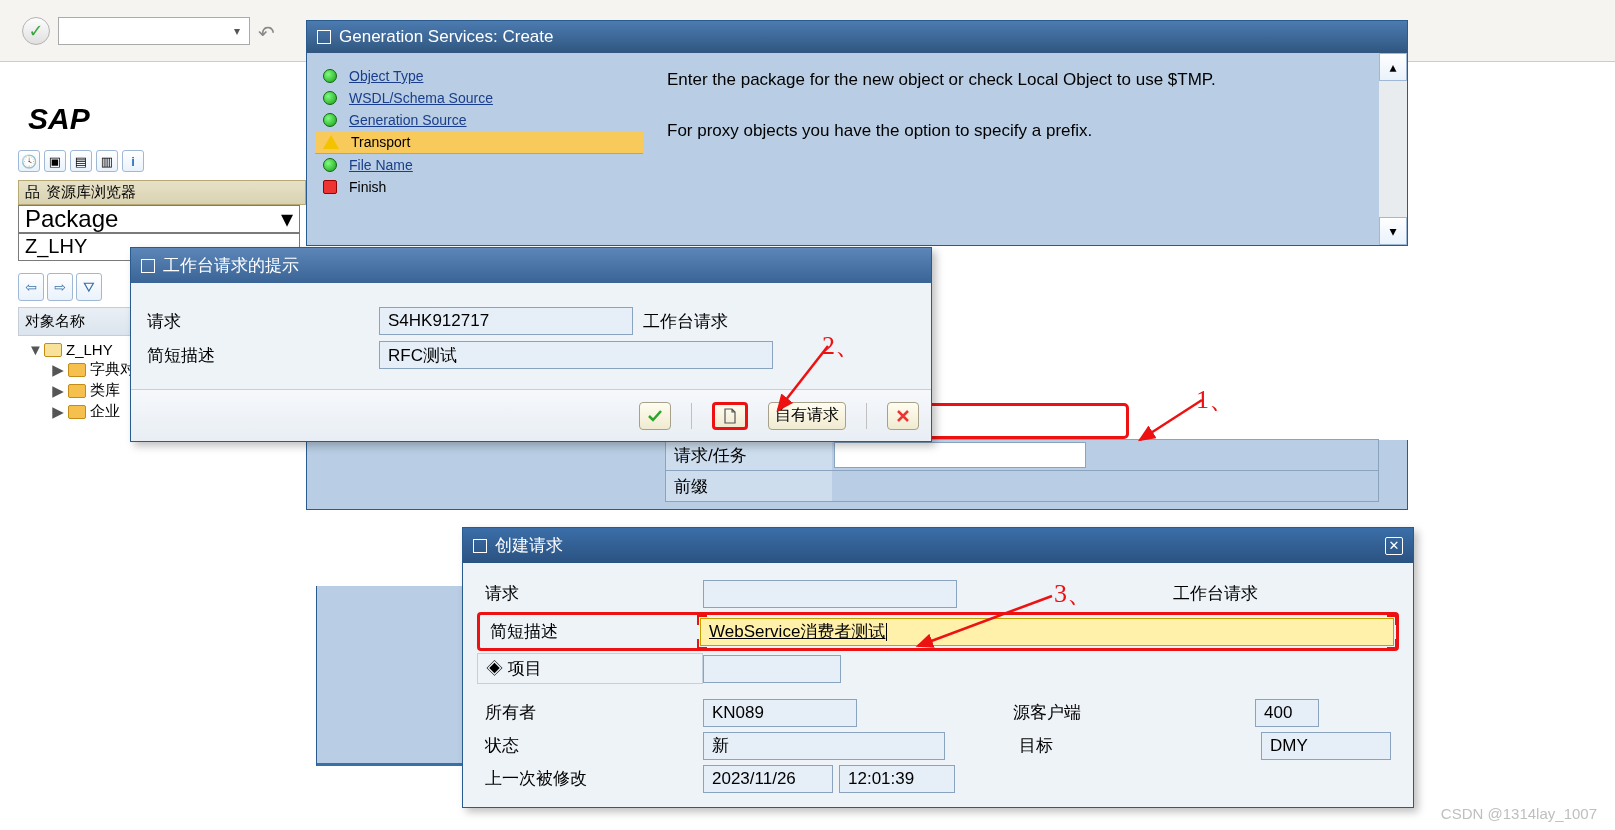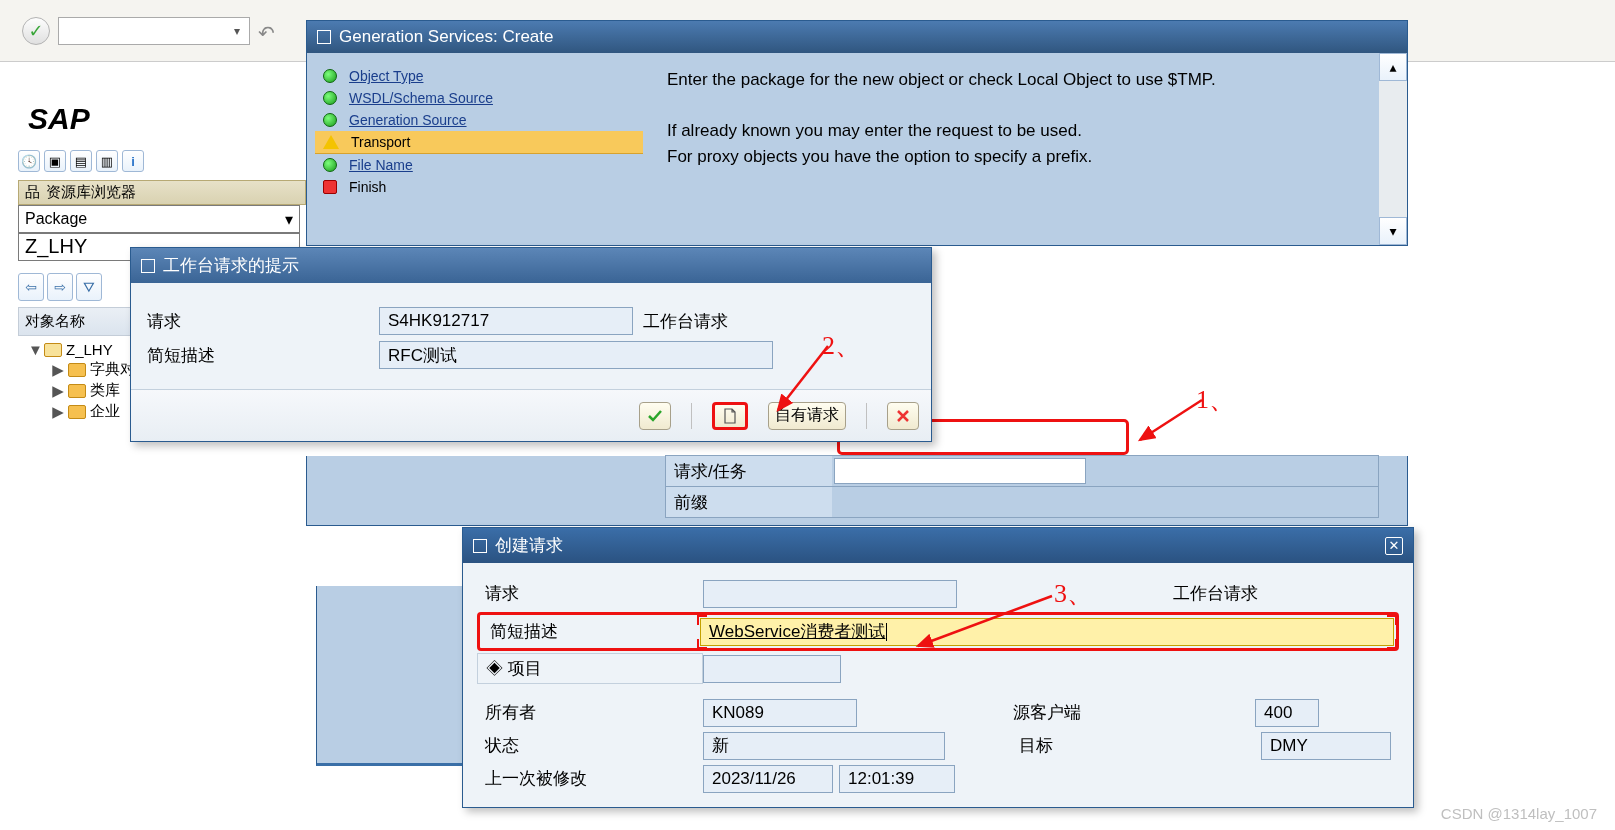--- a/index.html
+++ b/index.html
@@ -11,21 +11,21 @@
   .combo-toolbar { flex: 0 0 192px; height: 28px; background: #fff; border: 1px solid #aaa; position: relative; }
   .combo-toolbar .arrow { position: absolute; right: 4px; top: 4px; width: 16px; height: 18px; display:flex;align-items:center;justify-content:center;font-size:12px;color:#555;}
   .undo-redo { width: 20px; height: 20px; color: #888; font-size: 20px; }
 
   
   .left-panel { position: absolute; top: 68px; left: 18px; width: 288px; margin-top: 28px; }
   .sap-logo { font-family: "Arial Black",sans-serif; font-style: italic; font-weight: 900; font-size: 30px; padding: 6px 8px 12px 10px; }
   .icon-row { display: flex; gap: 4px; padding: 2px 0 8px 0;}
   .ico16 { width: 22px; height: 22px; border: 1px solid #9fb8d6; background: linear-gradient(#fff,#e9f2fb); display:flex;align-items:center;justify-content:center; font-size:13px; border-radius:3px;}
   .panel-head { background: linear-gradient(#e7e1c8,#d9d2b1); border: 1px solid #b7a974; padding: 2px 6px; display:flex;align-items:center;gap:6px;font-size:15px;}
-  .combo-pkg { height:28px; width: 282px; border:1px solid #7a7a7a; background:#fff; font-size:16px; padding:1px 6px; display:flex;align-items:center;justify-content:space-between;}
+  .combo-pkg { height:28px; width: 282px; border:1px solid #7a7a7a; background:#fff; font-size:24px; padding:1px 6px; display:flex;align-items:center;justify-content:space-between;}
   .input-pkg { height:28px; width: 282px; border:1px solid #7a7a7a; background:#fff; font-size:20px; padding:1px 6px;}
   .nav-arrows { display:flex; gap:3px; margin-top:12px;}
   .nav-btn { width:26px;height:28px;border:1px solid #9fb8d6;background:linear-gradient(#fff,#e9f2fb);border-radius:3px;display:flex;align-items:center;justify-content:center;font-size:14px;color:#3a6fa7;}
   .tree-head { margin-top:6px; width:100%; background:linear-gradient(#eaeff5,#dbe4ee); border:1px solid #c4cdd8; padding:4px 6px; font-size:15px;}
   .tree { font-size:15px; padding-top:4px;}
   .tree .row { display:flex; align-items:center; gap:4px; padding:1px 0;}
   .tree .ind1{padding-left:10px;} .tree .ind2{padding-left:34px;}
   .folder{width:18px;height:14px;background:#f6c04f;border:1px solid #c48b16;border-radius:2px;}
   .folder.open{background:#f8e29a;}
   .tri{width:12px;text-align:center;color:#555;}
@@ -42,21 +42,21 @@
   .bullet.y{width:0;height:0;border-left:8px solid transparent;border-right:8px solid transparent;border-bottom:14px solid #f4c300;border-radius:0;}
   .bullet.r{background:#e33;border:1px solid #900;width:14px;height:14px;border-radius:2px;}
   .step a{color:#1a3e8c;text-decoration:underline;}
   .step.cur{background:#f8c95b;border-bottom:1px solid #d7a22e;}
   .es-info{flex:1;padding:14px 16px;font-size:17px;line-height:1.5;color:#000;background:#b9cee4;}
   .es-scroll{width:28px;background:#e8ecef;position:relative;}
   .es-scroll .sbtn{height:28px;border:1px solid #9fb8d6;background:linear-gradient(#fff,#e9f2fb);display:flex;align-items:center;justify-content:center;font-size:14px;position:absolute;left:0;right:0;}
   .es-scroll .up{top:0;} .es-scroll .down{bottom:0;}
 
   
-  .es-lower{position:absolute;top:456px;left:306px;width:1102px;height:70px;background:#b9cee4;border:1px solid #2a5b8f;border-top:none;}
+  .es-lower{position:absolute;top:440px;left:306px;width:1102px;height:70px;background:#b9cee4;border:1px solid #2a5b8f;border-top:none;}
   .es-lower-fields{position:absolute;left:358px;top:0;right:28px;}
   .fldrow{display:flex;align-items:center;height:32px;border:1px solid #8aa4c0;margin-top:-1px;}
   .fldrow .lbl{width:166px;padding-left:8px;font-size:17px;background:#cdddee;height:100%;display:flex;align-items:center;}
   .fldrow .val{flex:0 0 252px;height:26px;margin:2px 0 2px 2px;border:1px solid #8aa4c0;background:#fff;}
   .anno-box1{position:absolute;top:-37px;left:530px;width:292px;height:36px;border:3px solid #e11;border-radius:5px;}
   .es-bottom-sep{position:absolute;top:586px;left:316px;width:340px;height:180px;background:#b9cee4;border-left:1px solid #2a5b8f;border-bottom:3px solid #3a6fa7;}
 
   
   .dlg-wb{position:absolute;top:247px;left:130px;width:802px;border:1px solid #2a5b8f;background:#eef3f8;box-shadow:4px 4px 8px rgba(0,0,0,.25);}
   .dlg-wb .dlg-title{background:linear-gradient(#5c86b7,#3a6495);}
@@ -182,21 +182,20 @@
           <span class="bullet g"></span>
           <a>File Name</a>
         </div>
       <div class="step">
           <span class="bullet r"></span>
           <span>Finish</span>
         </div>
     </div>
     <div class="es-info">
       <div>Enter the package for the new object or check Local Object to use $TMP.</div><br>
-      <div>If already known you may enter the request to be used.</div>
       <div>For proxy objects you have the option to specify a prefix.</div>
     </div>
     <div class="es-scroll">
       <div class="sbtn up">▴</div>
       <div class="sbtn down">▾</div>
     </div>
   </div>
 </div>
 
 <div class="es-lower">

